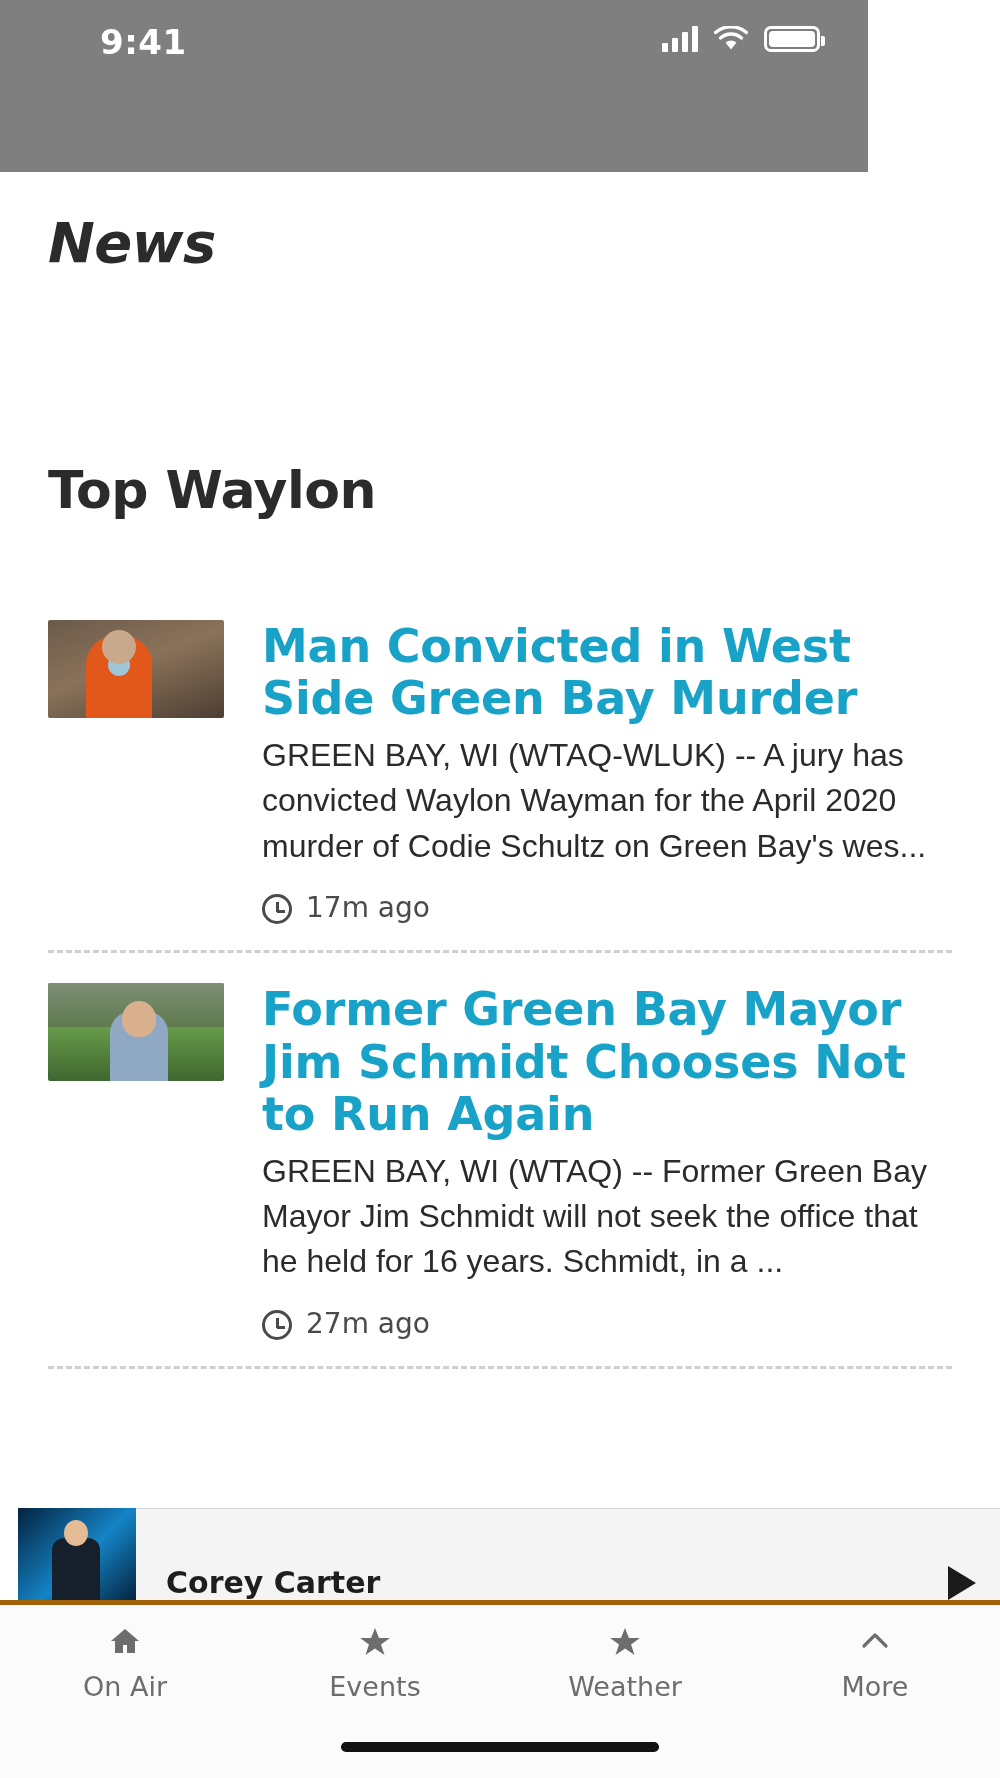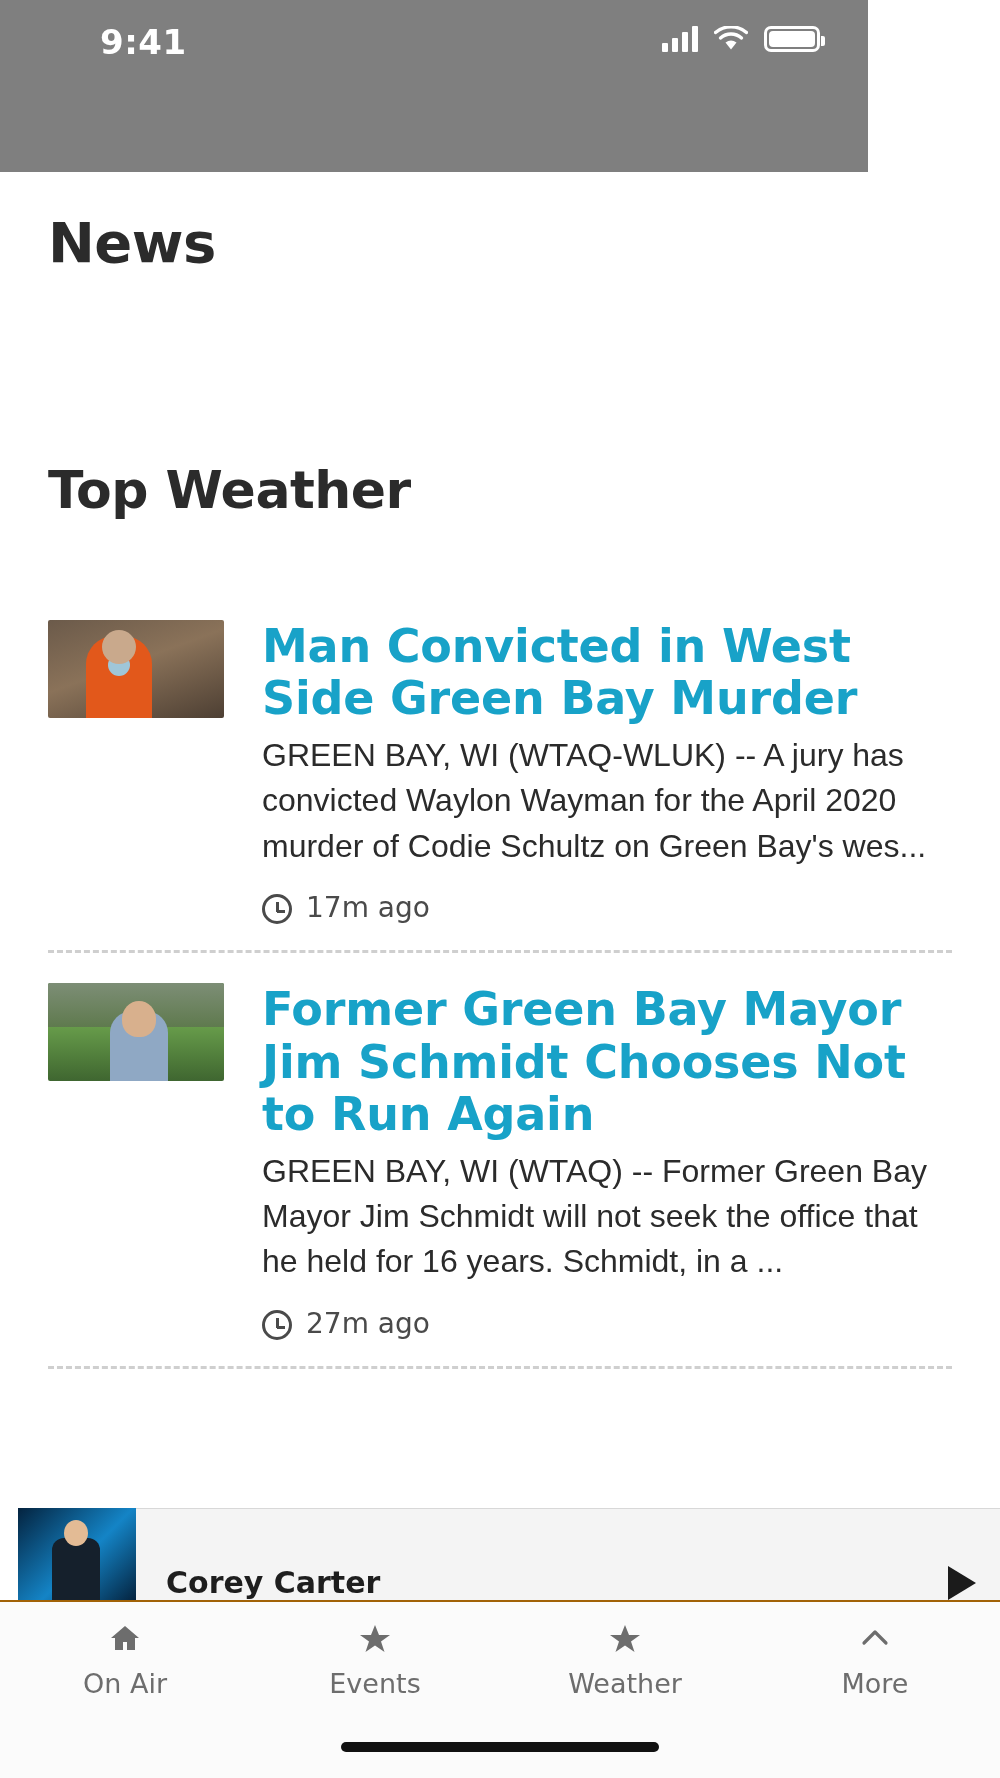--- a/index.html
+++ b/index.html
@@ -86,20 +86,21 @@
 
   
   .page-title {
     position: absolute;
     left: 48px;
     top: 210px;
     font-size: 56px;
     font-weight: bold;
     color: #2b2b2b;
     letter-spacing: -0.5px;
+    font-style: italic;
   }
 
   .section-title {
     position: absolute;
     left: 48px;
     top: 460px;
     font-size: 52px;
     font-weight: bold;
     color: #2b2b2b;
     letter-spacing: -0.5px;
@@ -297,21 +298,21 @@
   }
 
   
   .tabbar {
     position: absolute;
     left: 0;
     bottom: 0;
     width: 1000px;
     height: 178px;
     background: #fbfbfb;
-    border-top: 2px solid #a16207;
+    border-top: 5px solid #a16207;
     display: flex;
     align-items: flex-start;
     padding-top: 18px;
   }
   .tab {
     flex: 1 1 0;
     display: flex;
     flex-direction: column;
     align-items: center;
     gap: 12px;
@@ -362,21 +363,21 @@
         </svg>
       </span>
       <span class="battery-icon">
         <span class="battery-fill"></span>
       </span>
     </div>
   </div>
 
   <div class="page-title">News</div>
 
-  <div class="section-title">Top Weather</div>
+  <div class="section-title">Top Waylon</div>
 
   <div class="story-list">
 
     <div class="story">
       <div class="story-thumb thumb-a"></div>
       <div class="story-body">
         <div class="story-headline">Man Convicted in West Side Green Bay Murder</div>
         <div class="story-summary">GREEN BAY, WI (WTAQ-WLUK) -- A jury has convicted Waylon Wayman for the April 2020 murder of Codie Schultz on Green Bay's wes...</div>
         <div class="story-meta">
           <span class="clock-icon"></span>

